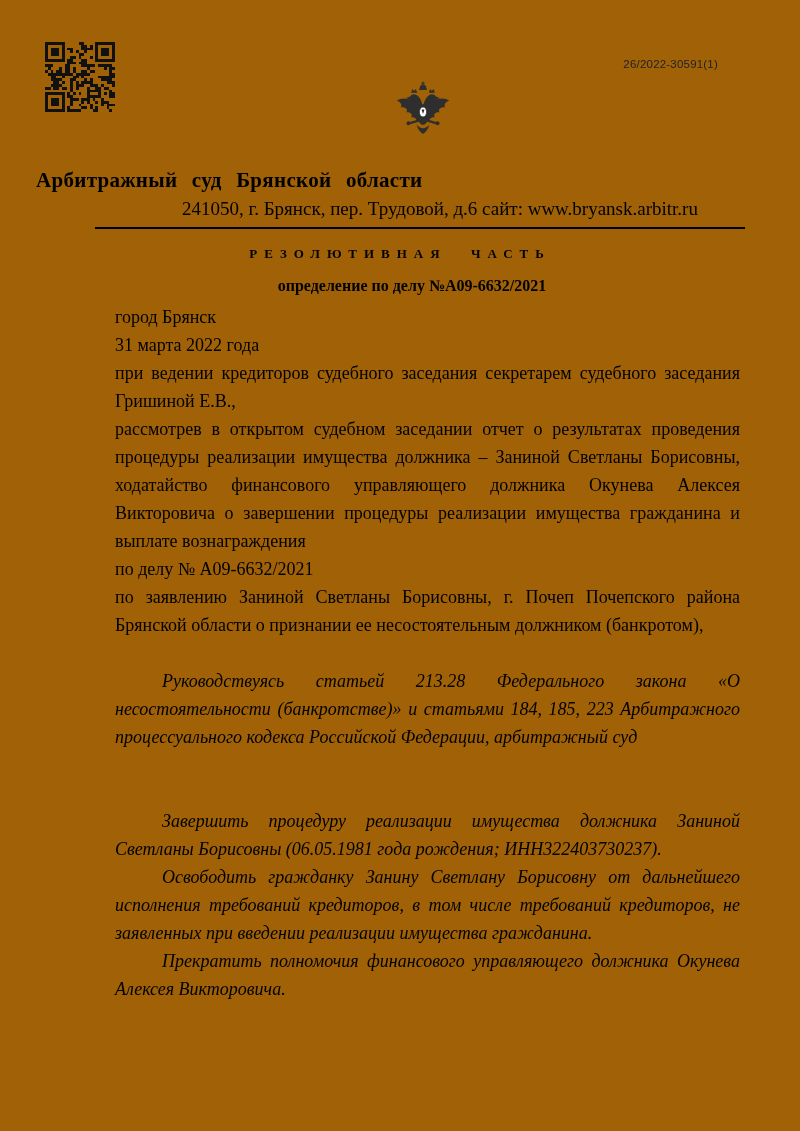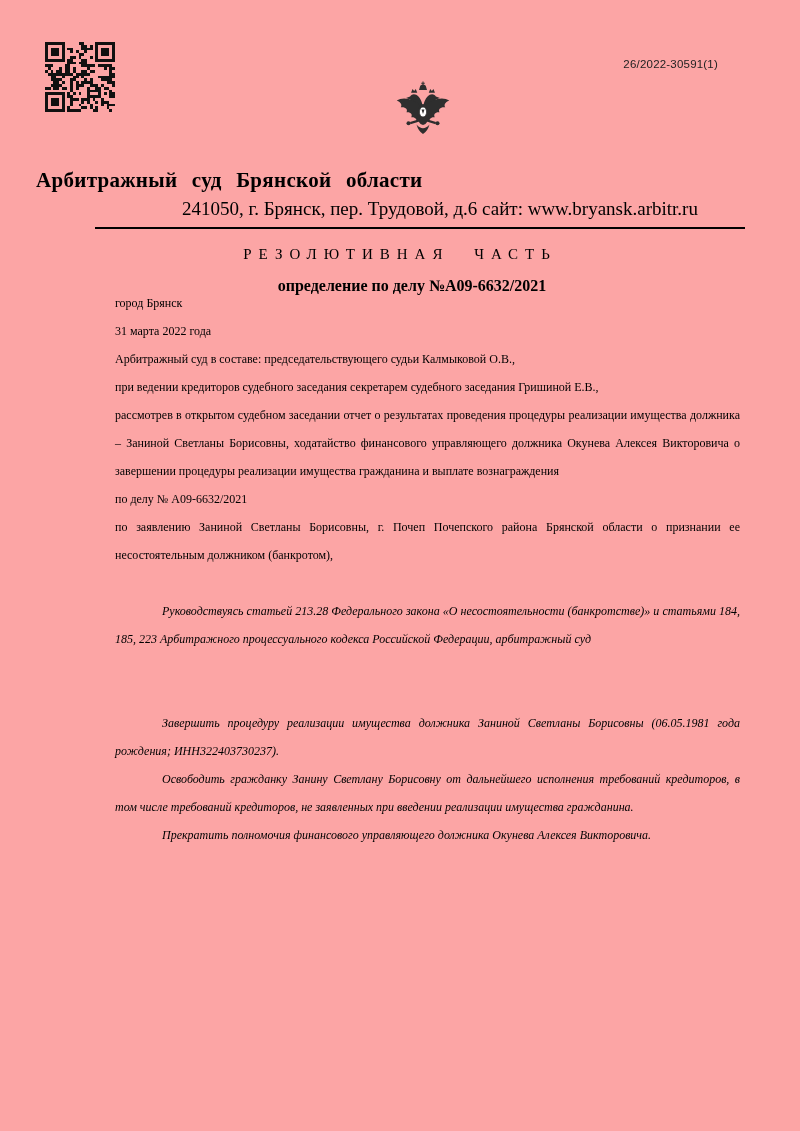--- a/index.html
+++ b/index.html
@@ -1,18 +1,18 @@
 <!DOCTYPE html>
 <html><head>
 <meta charset="utf-8">
 <style>
   html,body { margin:0; padding:0; background:#888; }
   .page {
     position:relative; width:800px; height:1131px; margin:0 auto;
-    background:#fca5a5; color:#000;
+    background:#a16207; color:#000;
     font-family:"Liberation Serif","DejaVu Serif",serif;
     overflow:hidden;
   }
   .qr { position:absolute; left:45px; top:42px; width:70px; height:70px; }
   .docnum {
     position:absolute; top:58px; left:538px; width:180px; text-align:right;
     font-family:"Liberation Sans","DejaVu Sans",sans-serif;
     font-size:11.5px; color:#222; letter-spacing:0.2px;
   }
   .eagle { position:absolute; left:393px; top:80px; width:60px; height:68px; }
@@ -21,29 +21,29 @@
     font-size:21px; font-weight:bold; word-spacing:9px; letter-spacing:0.3px;padding-left:36px;
   }
   .court-addr {
     position:absolute; top:198px; left:0; width:100%; text-align:center;
     font-size:19px;
     margin-left:40px;
   }
   .rule { position:absolute; top:227px; left:95px; width:650px; border-top:2px solid #000; height:0; }
   .res-title {
     position:absolute; top:246px; left:0; width:100%; text-align:center;
-    font-weight:normal; font-size:15px; letter-spacing:7px; word-spacing:14px;
+    font-weight:bold; font-size:13px; letter-spacing:7px; word-spacing:14px;
   }
   .res-sub {
     position:absolute; top:277px; left:12px; width:100%; text-align:center;
     font-weight:bold; font-size:16px;
   }
   .doc-body {
-    position:absolute; top:289px; left:115px; width:625px;
-    font-size:12px; line-height:28px;
+    position:absolute; top:303px; left:115px; width:625px;
+    font-size:18px; line-height:28px;
   }
   .doc-body p { margin:0; }
   .p-plain   { text-align:left; }
   .p-justify { text-align:justify; }
   .p-justify-indent { text-align:justify; text-indent:47px;font-style:italic; }
   .p-center  { text-align:center; }
   .p-spacer  { height:28px; }
 </style>
 </head>
 <body>
@@ -91,21 +91,20 @@
   <div class="court-name">Арбитражный суд Брянской области</div>
   <div class="court-addr">241050, г. Брянск, пер. Трудовой, д.6 сайт: www.bryansk.arbitr.ru</div>
   <div class="rule"></div>
 
   <div class="res-title">РЕЗОЛЮТИВНАЯ ЧАСТЬ</div>
   <div class="res-sub">определение по делу №А09-6632/2021</div>
 
   <div class="doc-body">
       <p class="p-plain">город Брянск</p>
       <p class="p-plain">31 марта 2022 года</p>
-      <p class="p-plain">Арбитражный суд в составе: председательствующего судьи Калмыковой О.В.,</p>
       <p class="p-justify">при ведении кредиторов судебного заседания секретарем судебного заседания Гришиной Е.В.,</p>
       <p class="p-justify">рассмотрев в открытом судебном заседании отчет о результатах проведения процедуры реализации имущества должника – Заниной Светланы Борисовны, ходатайство финансового управляющего должника Окунева Алексея Викторовича о завершении процедуры реализации имущества гражданина и выплате вознаграждения</p>
       <p class="p-plain">по делу № А09-6632/2021</p>
       <p class="p-justify">по заявлению Заниной Светланы Борисовны, г. Почеп Почепского района Брянской области о признании ее несостоятельным должником (банкротом),</p>
       <p class="p-spacer"></p>
       <p class="p-justify-indent">Руководствуясь статьей 213.28 Федерального закона «О несостоятельности (банкротстве)» и статьями 184, 185, 223 Арбитражного процессуального кодекса Российской Федерации, арбитражный суд</p>
       <p class="p-spacer"></p>
       <p class="p-spacer"></p>
       <p class="p-justify-indent">Завершить процедуру реализации имущества должника Заниной Светланы Борисовны (06.05.1981 года рождения; ИНН322403730237).</p>
       <p class="p-justify-indent">Освободить гражданку Занину Светлану Борисовну от дальнейшего исполнения требований кредиторов, в том числе требований кредиторов, не заявленных при введении реализации имущества гражданина.</p>

